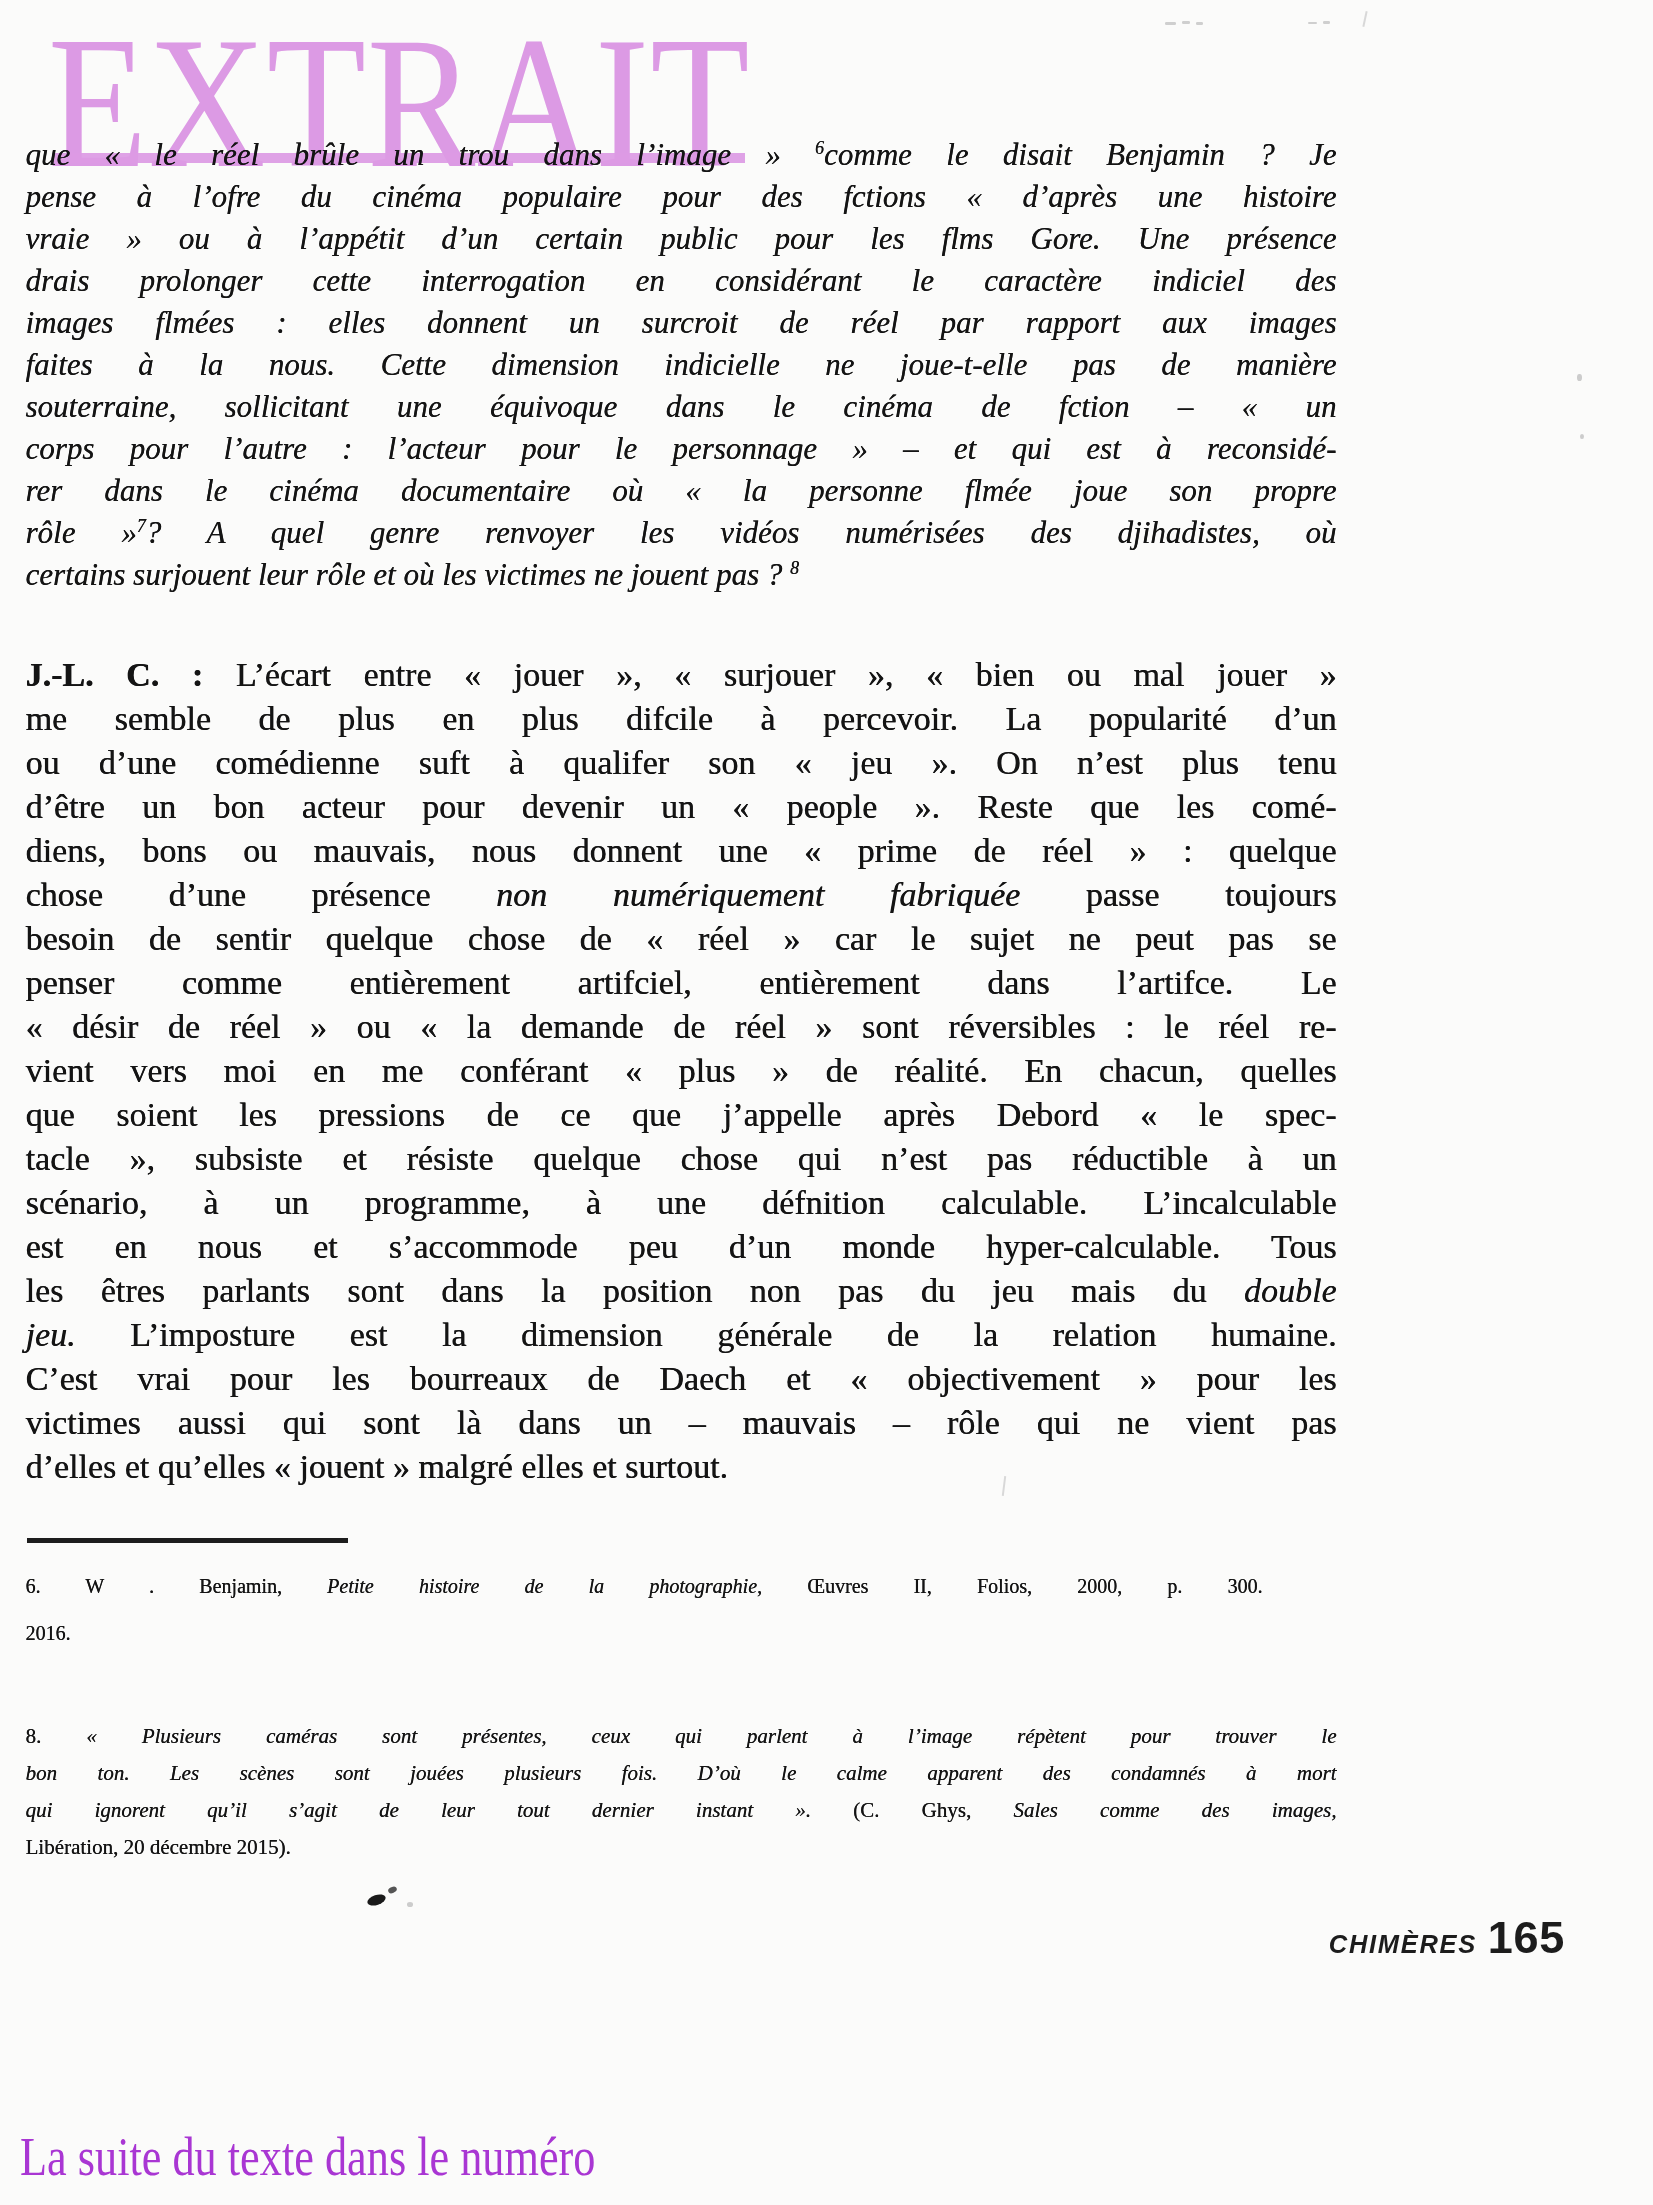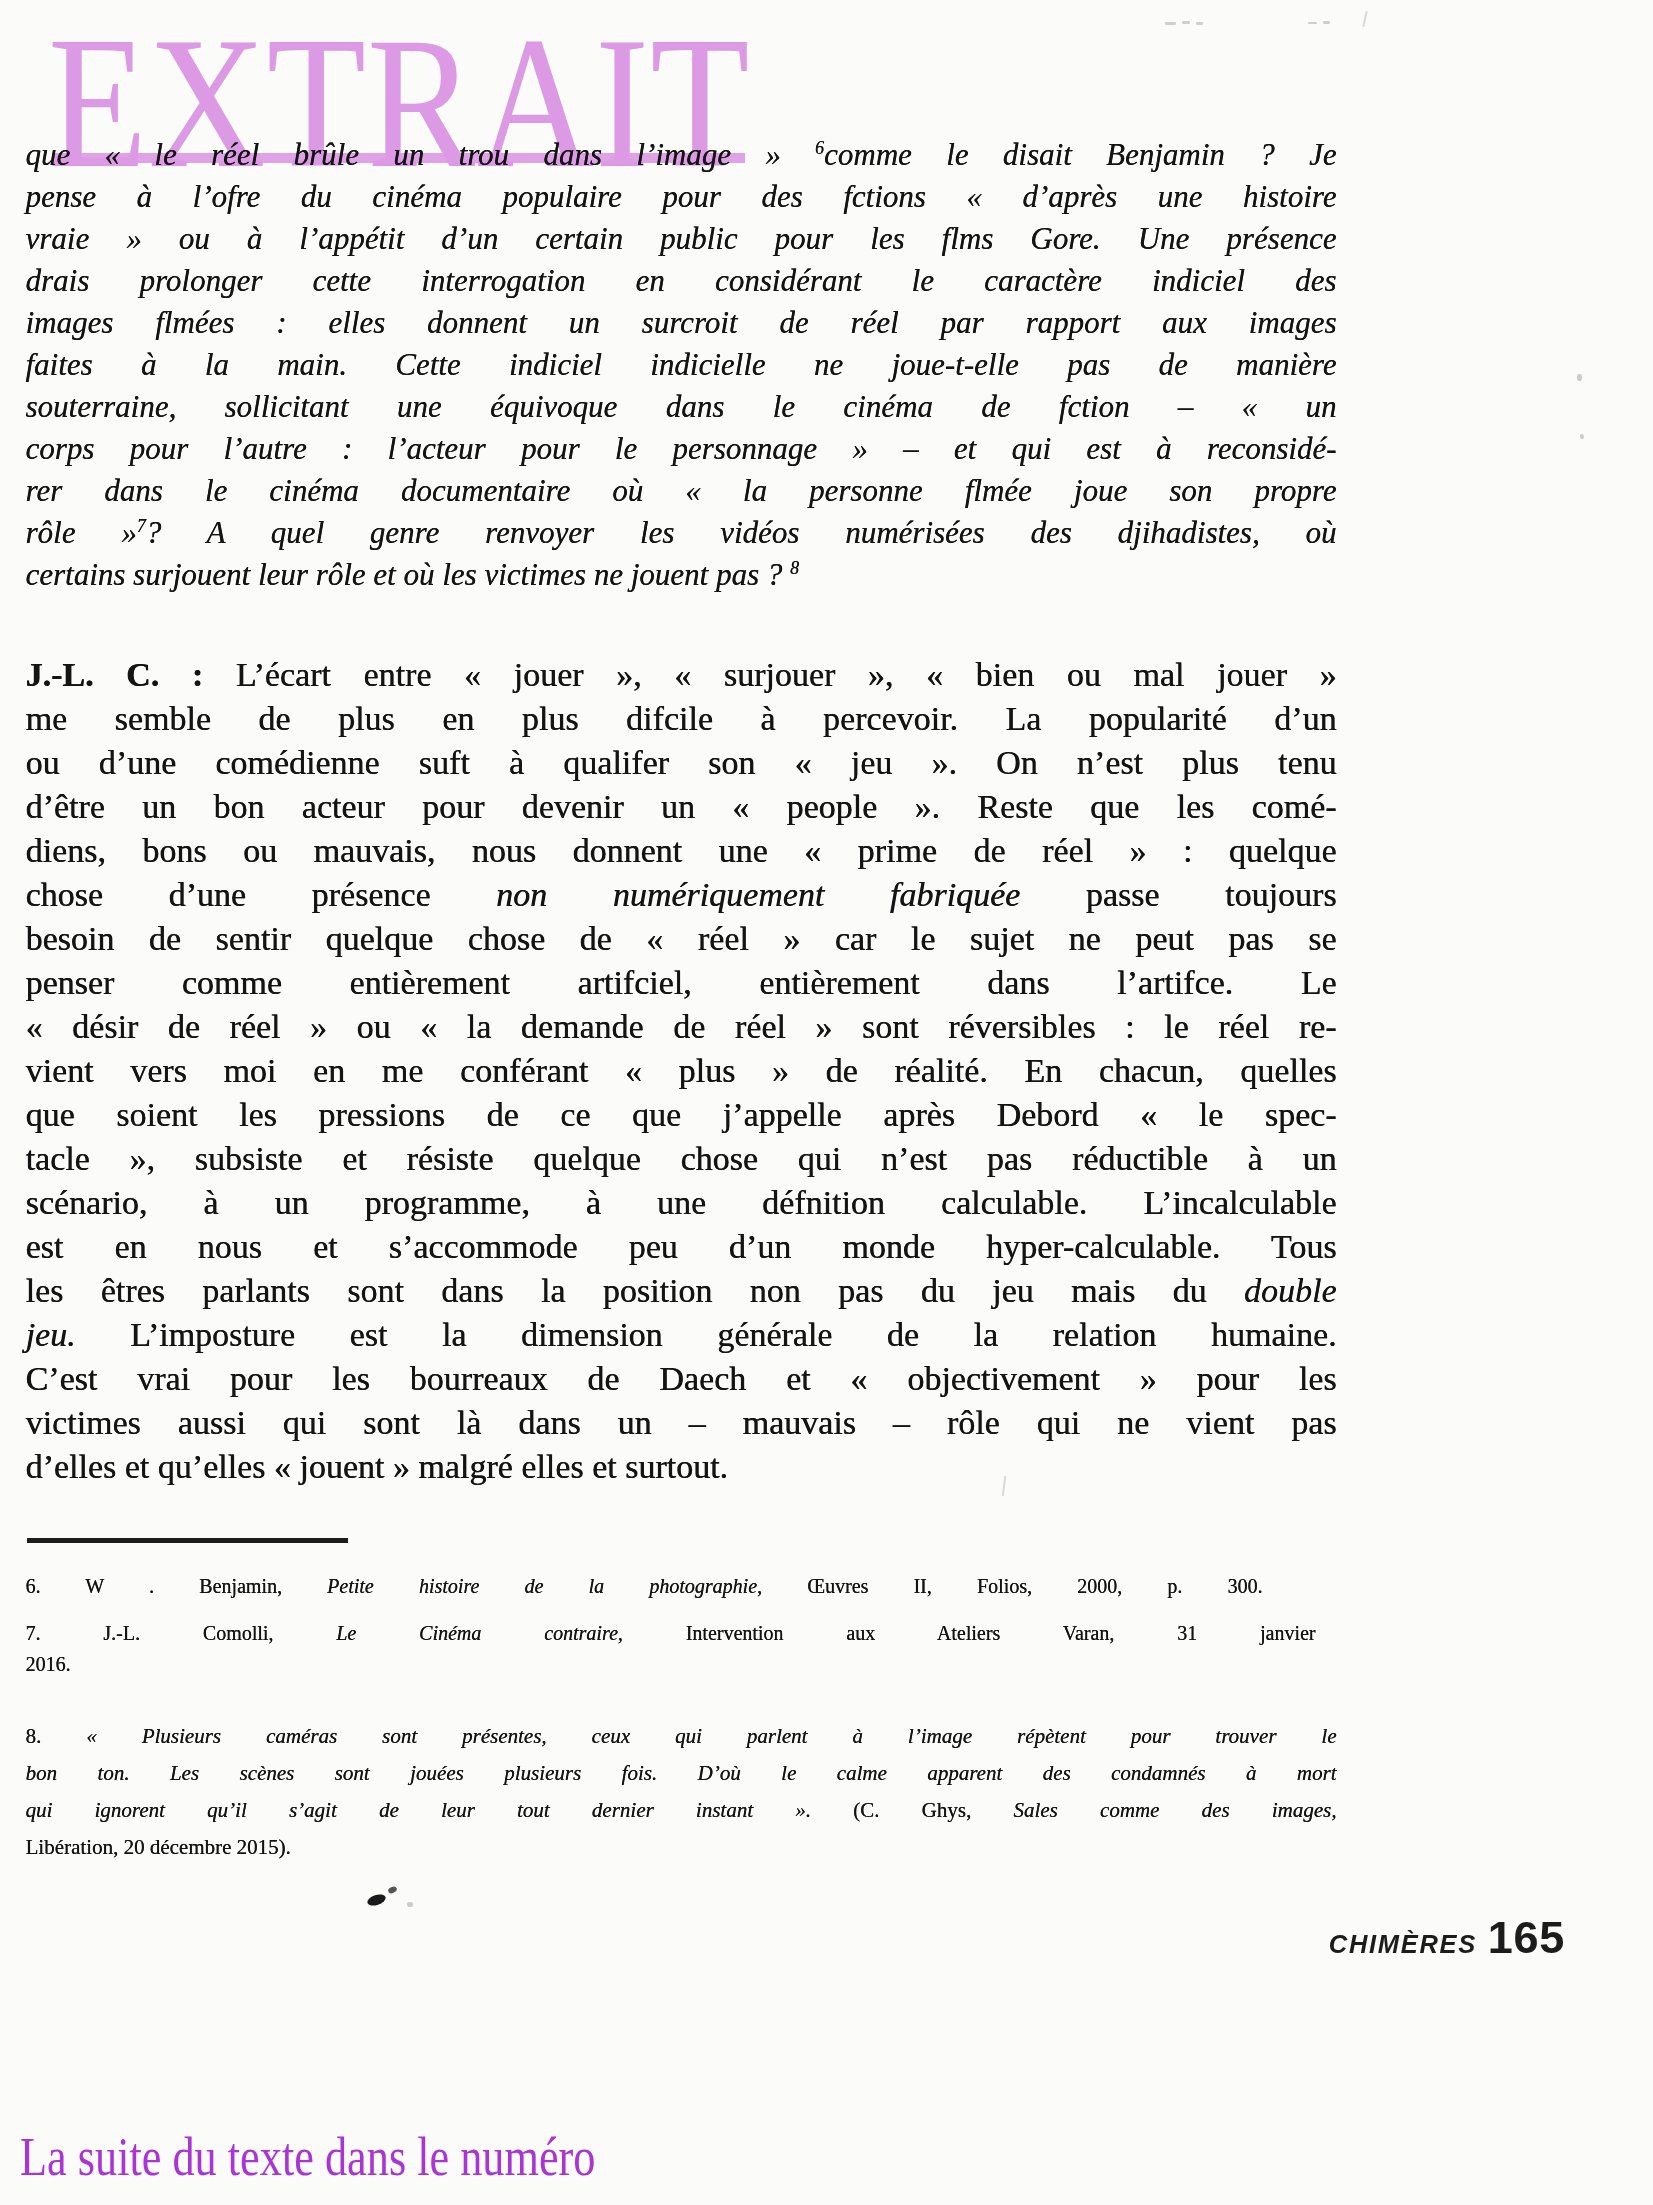--- a/index.html
+++ b/index.html
@@ -62,21 +62,21 @@
 
 <div class="layer" id="watermark">EXTRAIT</div>
 <div class="layer" id="wm-bar"></div>
 
 <div class="layer textcol" id="para1">
     <div class="tline"><span>que « le réel brûle un trou dans l’image » </span><sup>6</sup><span>comme le disait Benjamin ? Je</span></div>
     <div class="tline"><span>pense à l’ofre du cinéma populaire pour des fctions « d’après une histoire</span></div>
     <div class="tline"><span>vraie » ou à l’appétit d’un certain public pour les flms Gore. Une présence</span></div>
     <div class="tline"><span>drais prolonger cette interrogation en considérant le caractère indiciel des</span></div>
     <div class="tline"><span>images flmées : elles donnent un surcroit de réel par rapport aux images</span></div>
-    <div class="tline"><span>faites à la main. Cette indiciel indicielle ne joue-t-elle pas de manière</span></div>
+    <div class="tline"><span>faites à la nous. Cette dimension indicielle ne joue-t-elle pas de manière</span></div>
     <div class="tline"><span>souterraine, sollicitant une équivoque dans le cinéma de fction – « un</span></div>
     <div class="tline"><span>corps pour l’autre : l’acteur pour le personnage » – et qui est à reconsidé-</span></div>
     <div class="tline"><span>rer dans le cinéma documentaire où « la personne flmée joue son propre</span></div>
     <div class="tline"><span>rôle »</span><sup>7</sup><span>? A quel genre renvoyer les vidéos numérisées des djihadistes, où</span></div>
     <div class="tline last"><span>certains surjouent leur rôle et où les victimes ne jouent pas ? </span><sup>8</sup></div>
   </div>
 <div class="layer textcol" id="para2">
     <div class="tline"><span class="bd">J.-L. C. : </span><span>L’écart entre « jouer », « surjouer », « bien ou mal jouer »</span></div>
     <div class="tline"><span>me semble de plus en plus difcile à percevoir. La popularité d’un</span></div>
     <div class="tline"><span>ou d’une comédienne suft à qualifer son « jeu ». On n’est plus tenu</span></div>
@@ -96,21 +96,20 @@
     <div class="tline"><span>C’est vrai pour les bourreaux de Daech et « objectivement » pour les</span></div>
     <div class="tline"><span>victimes aussi qui sont là dans un – mauvais – rôle qui ne vient pas</span></div>
     <div class="tline last"><span>d’elles et qu’elles « jouent » malgré elles et surtout.</span></div>
   </div>
 
 <div class="layer" id="fn-rule"></div>
 <div class="layer textcol footnote" id="fn6">
     <div class="tline"><span>6. W . Benjamin, </span><span class="it">Petite histoire de la photographie,</span><span> Œuvres II, Folios, 2000, p. 300.</span></div>
   </div>
 <div class="layer textcol footnote" id="fn7">
-    <div class="tline"><span>7. J.-L. Comolli, </span><span class="it">Le Cinéma contraire,</span><span> Intervention aux Ateliers Varan, 31 janvier</span></div>
     <div class="tline last"><span>2016.</span></div>
   </div>
 <div class="layer textcol footnote" id="fn8">
     <div class="tline"><span>8. </span><span class="it">« Plusieurs caméras sont présentes, ceux qui parlent à l’image répètent pour trouver le</span></div>
     <div class="tline"><span class="it">bon ton. Les scènes sont jouées plusieurs fois. D’où le calme apparent des condamnés à mort</span></div>
     <div class="tline"><span class="it">qui ignorent qu’il s’agit de leur tout dernier instant ».</span><span> (C. Ghys, </span><span class="it">Sales comme des images,</span></div>
     <div class="tline last"><span>Libération, 20 décembre 2015).</span></div>
   </div>
 
 <div class="layer" id="footer">

